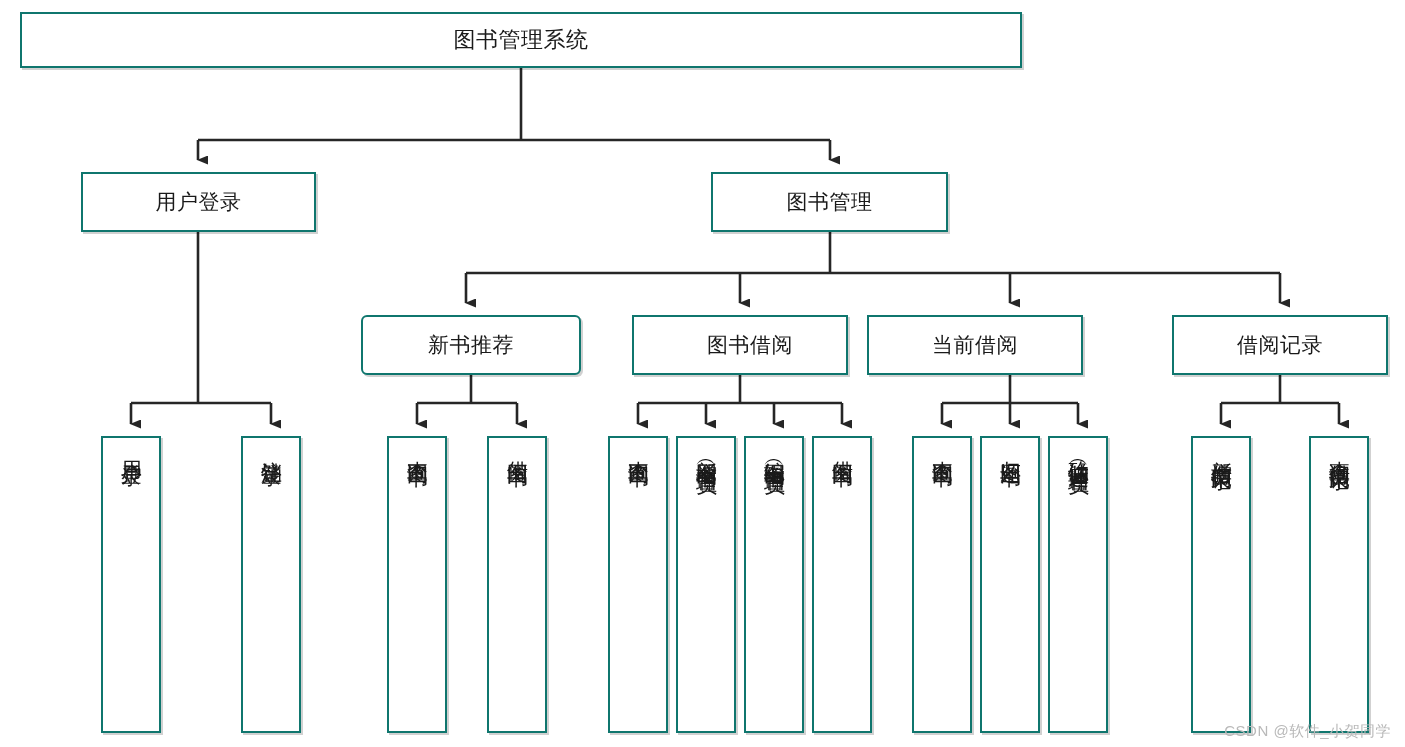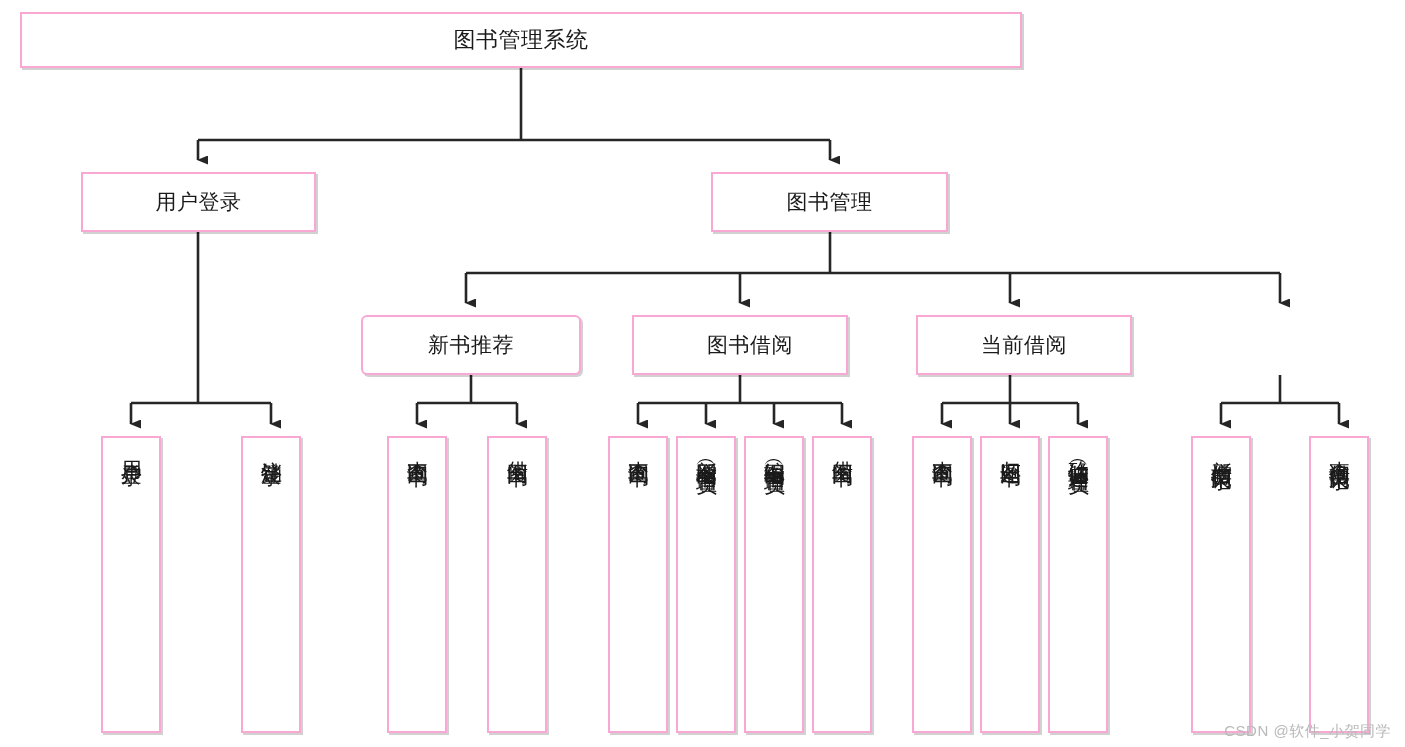--- a/index.html
+++ b/index.html
@@ -22,21 +22,21 @@
     left: 0;
     top: 0;
     width: 1405px;
     height: 747px;
     pointer-events: none;
   }
   .node {
     position: absolute;
     box-sizing: border-box;
     background: #ffffff;
-    border: 2px solid #f9a8d4;
+    border: 2px solid #0f766e;
     display: flex;
     align-items: center;
     justify-content: center;
     box-shadow: 2px 2px 0 rgba(0,0,0,0.18);
   }
   .node .label {
     color: #1a1a1a;
     line-height: 1.18;
     text-align: center;
     letter-spacing: 0.5px;
@@ -133,22 +133,25 @@
   <div class="node horiz" style="left:711px; top:172px; width:237px; height:60px;">
     <span class="label">图书管理</span>
   </div>
 
   <div class="node horiz" style="left:361px; top:315px; width:220px; height:60px;border-radius:6px;">
     <span class="label">新书推荐</span>
   </div>
   <div class="node horiz" style="left:632px; top:315px; width:216px; height:60px;padding-left:20px;">
     <span class="label">图书借阅</span>
   </div>
-  <div class="node horiz" style="left:916px; top:315px; width:216px; height:60px;">
+  <div class="node horiz" style="left:867px; top:315px; width:216px; height:60px;">
     <span class="label">当前借阅</span>
+  </div>
+  <div class="node horiz" style="left:1172px; top:315px; width:216px; height:60px;">
+    <span class="label">借阅记录</span>
   </div>
 
   <div class="node vert" style="left:101px; top:436px; width:60px; height:297px;">
     <span class="label">用户登录</span>
   </div>
   <div class="node vert" style="left:241px; top:436px; width:60px; height:297px;">
     <span class="label">注销登录</span>
   </div>
 
   <div class="node vert" style="left:387px; top:436px; width:60px; height:297px;">

